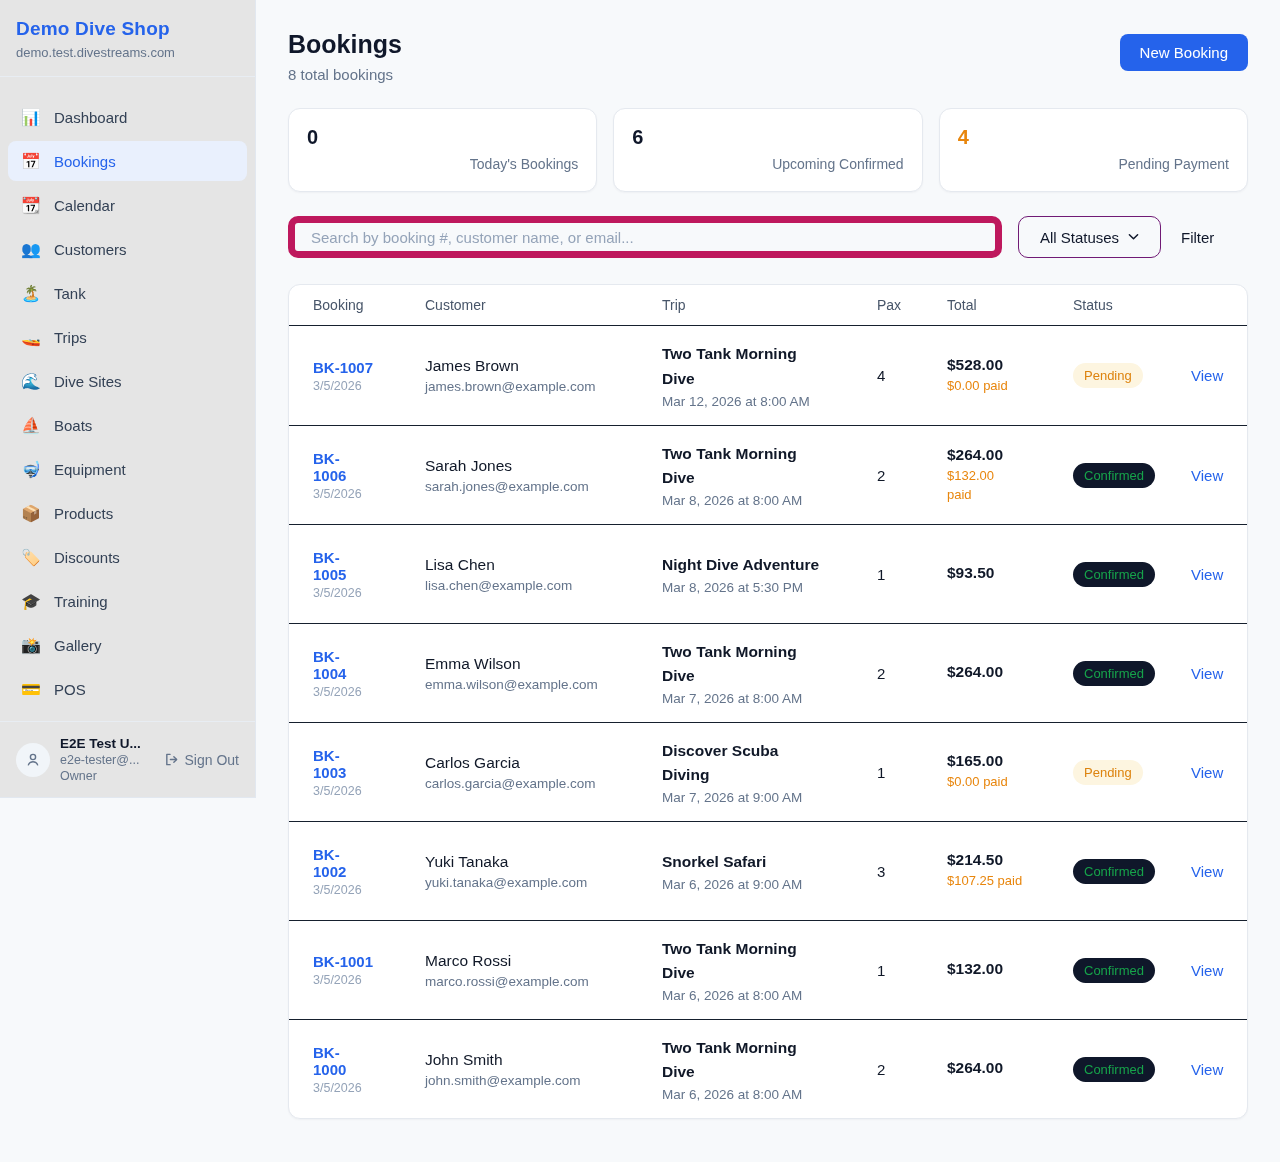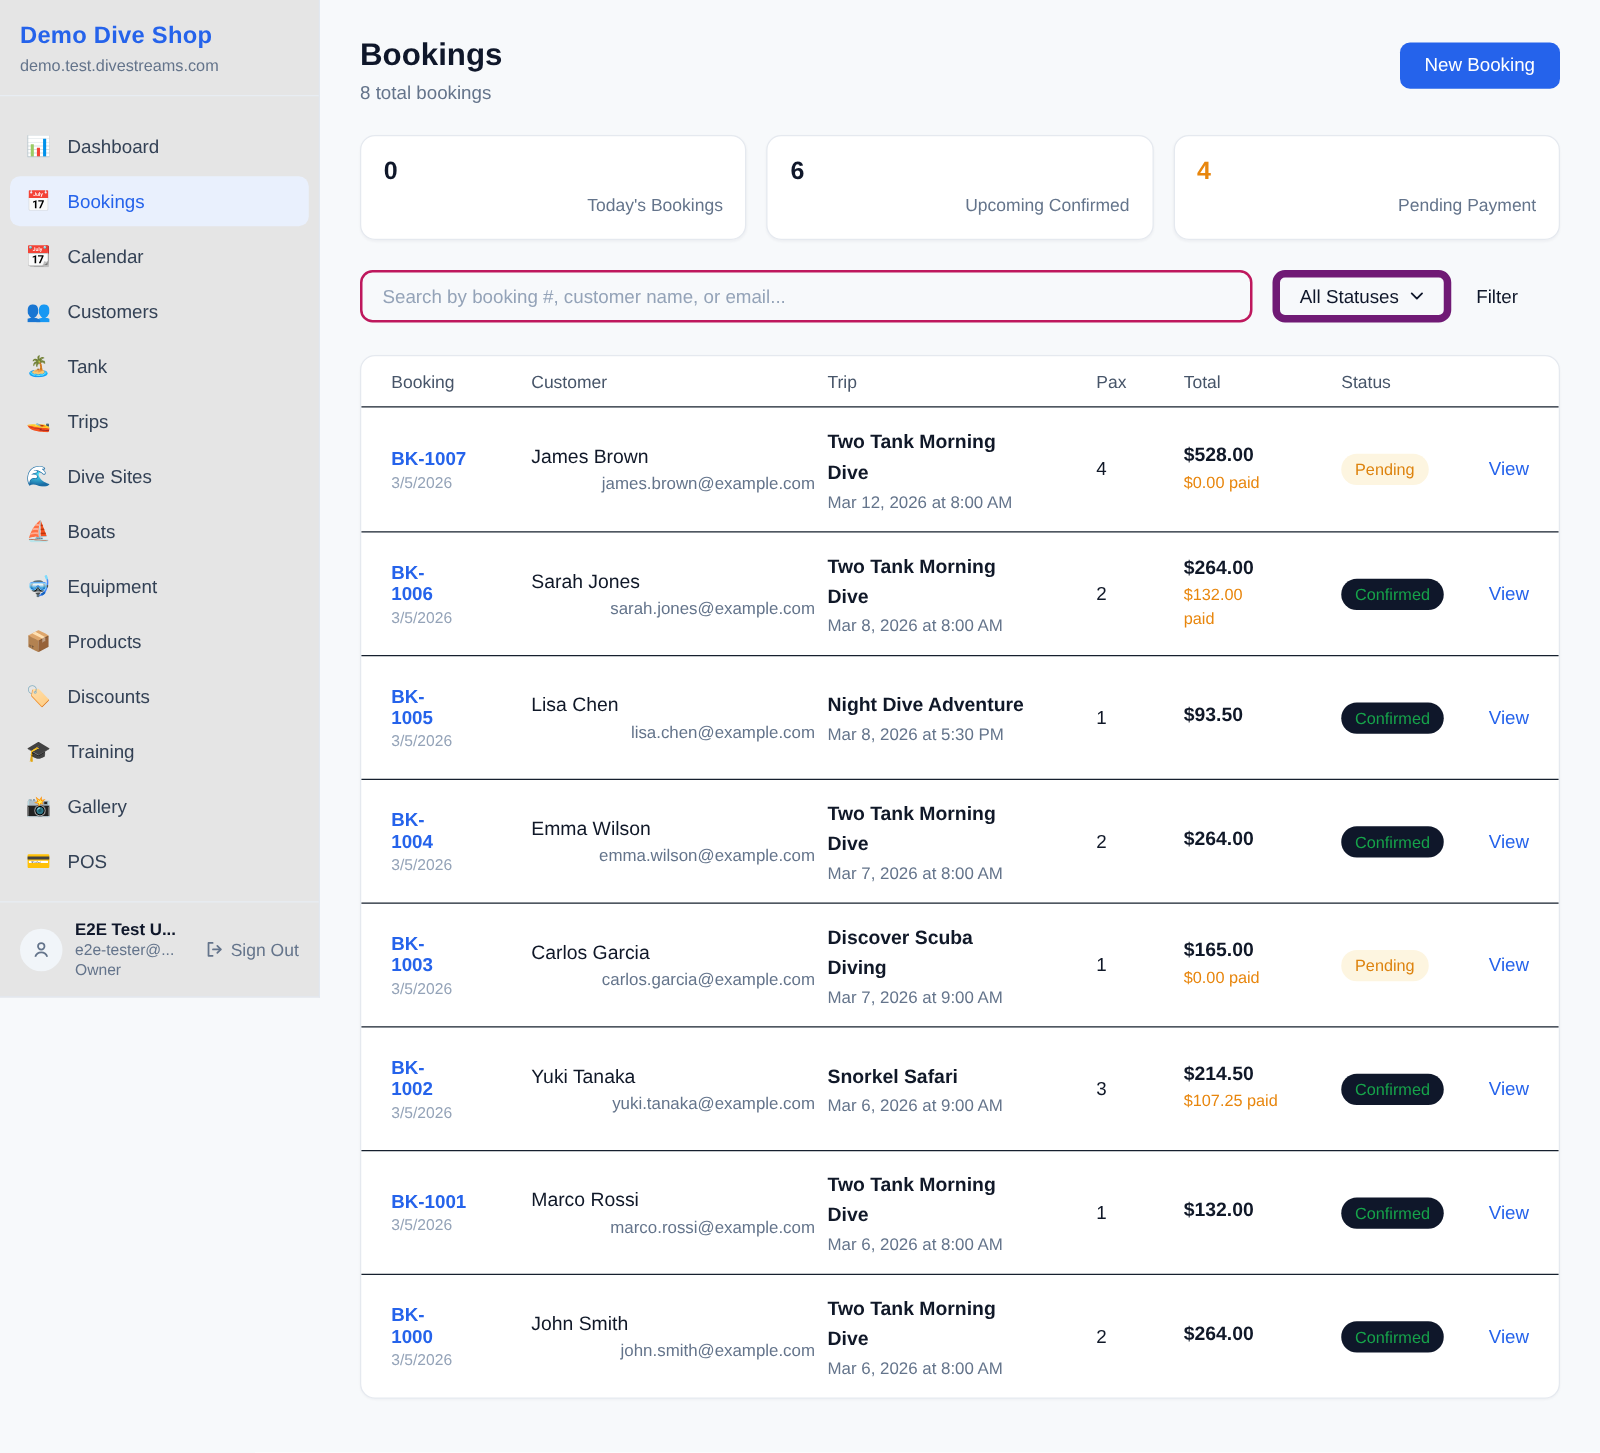--- a/index.html
+++ b/index.html
@@ -69,28 +69,28 @@
     padding:17px 18px; height:84px;
     box-shadow:0 1px 2px rgba(15,23,42,.04);
   }
   .stat-value { font-size:20px; font-weight:700; color:#0f172a; }
   .stat-card[data-color="orange"] .stat-value { color:#e8860d; }
   .stat-label { font-size:14px; color:#64748b; margin-top:7px;text-align:right; }
   
   .filter-row { display:flex; align-items:center; margin-top:24px; }
   .search-input {
     width:714px; height:42px;
-    border:2px solid #be185d; border-radius:10px;
+    border:7px solid #be185d; border-radius:10px;
     background:transparent; padding:0 16px;
     font-family:inherit; font-size:15px; color:#0f172a; outline:none;
   }
   .search-input::placeholder { color:#94a3b8; }
   .select-box {
     margin-left:16px; height:42px; width:143px;
-    border:6px solid #701a75; border-radius:10px;
+    border:1px solid #701a75; border-radius:10px;
     display:flex; align-items:center; justify-content:center; gap:9px;
     font-size:15px; color:#0f172a; cursor:pointer; background:transparent;
   }
   .filter-label { margin-left:20px; font-size:15px; color:#0f172a; cursor:pointer; }
   
   .table-card {
     margin-top:26px;
     background:#fff; border:1px solid #e5e9ef; border-radius:12px;
     overflow:hidden;
     box-shadow:0 1px 2px rgba(15,23,42,.04);
@@ -101,21 +101,21 @@
     padding:0 24px; align-items:center;
   }
   .thead { height:41px; border-bottom:1px solid #16202e; }
   .th { font-size:14px; color:#475569; }
   .trow { min-height:99px; }
   .trow + .trow { border-top:1px solid #16202e; }
   .cell { padding-right:10px; }
   .bk-number { font-size:15px; font-weight:600; color:#2563eb; white-space:pre-line; cursor:pointer; }
   .bk-date { font-size:12.5px; color:#94a3b8; margin-top:3px; }
   .cust-name { font-size:15.5px; color:#101828; }
-  .cust-email { font-size:13.5px; color:#64748b; margin-top:4px;text-align:right; }
+  .cust-email { font-size:13.5px; color:#64748b; margin-top:4px; }
   .trip-name { font-size:15.5px; font-weight:600; color:#101828; white-space:pre-line; line-height:1.55; }
   .trip-time { font-size:13.5px; color:#64748b; margin-top:3px; }
   .pax { font-size:15px; color:#101828; }
   .total-amount { font-size:15.5px; font-weight:700; color:#101828; }
   .total-paid { font-size:13px; color:#e8860d; margin-top:3px; white-space:pre-line; line-height:1.4; }
   .badge {
     display:inline-block; padding:5px 11px; border-radius:999px;
     font-size:13px; font-weight:500;
   }
   .badge[data-variant="pending"]   { background:#fdf5e0; color:#dd830e; }

